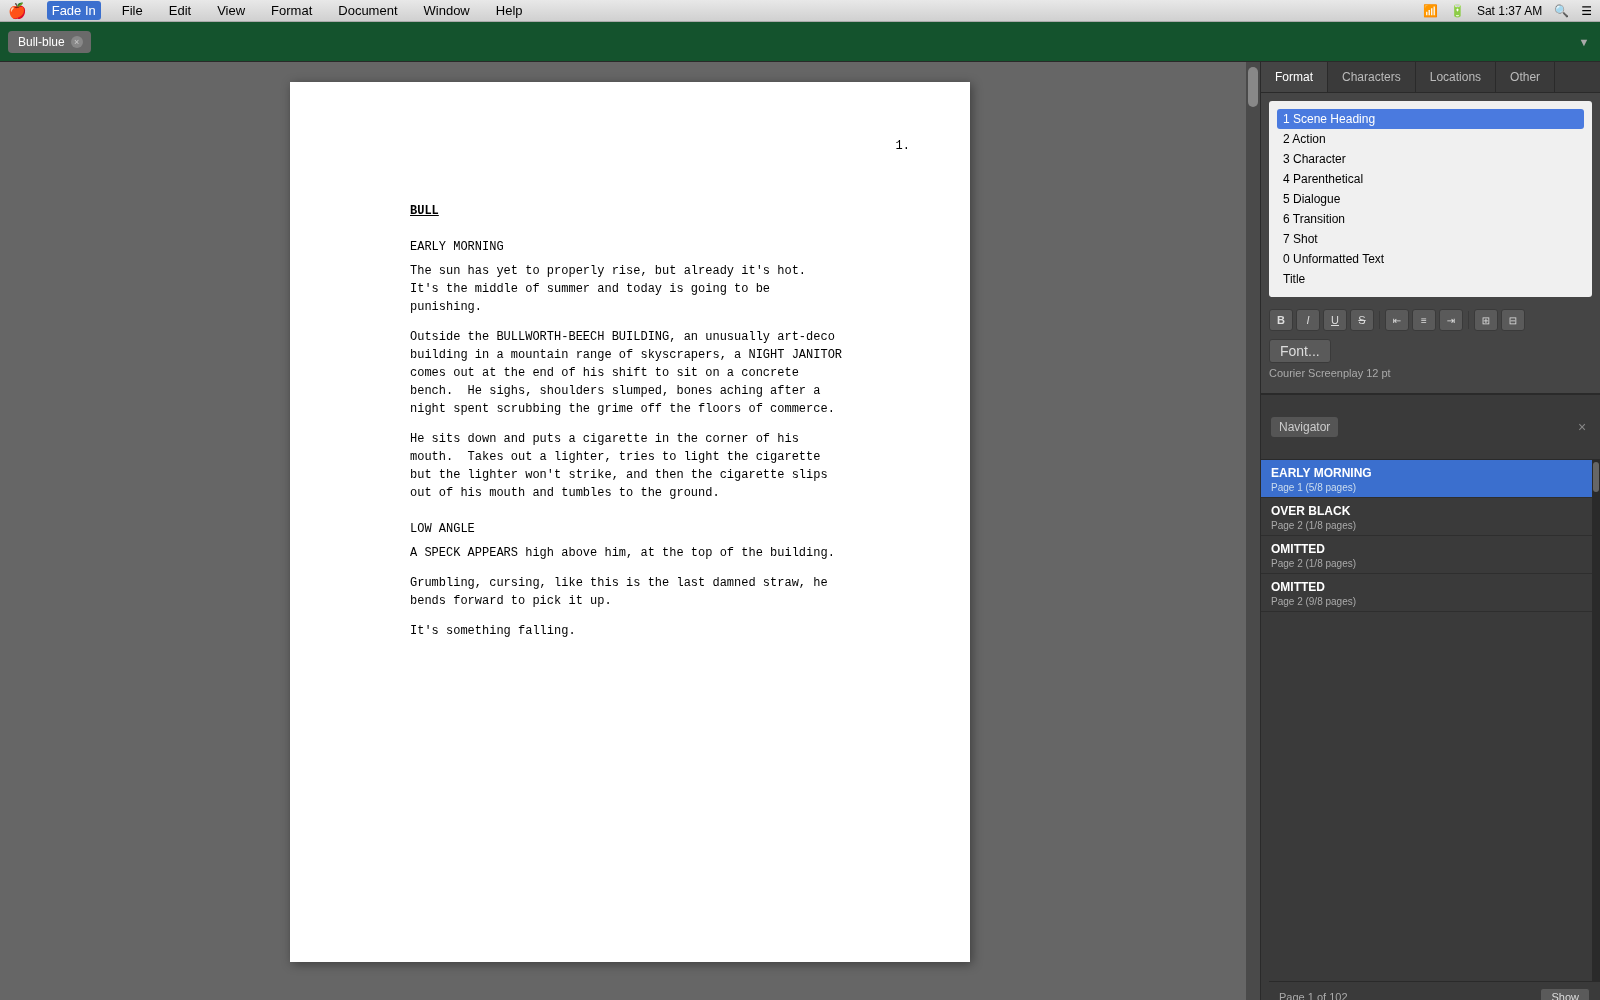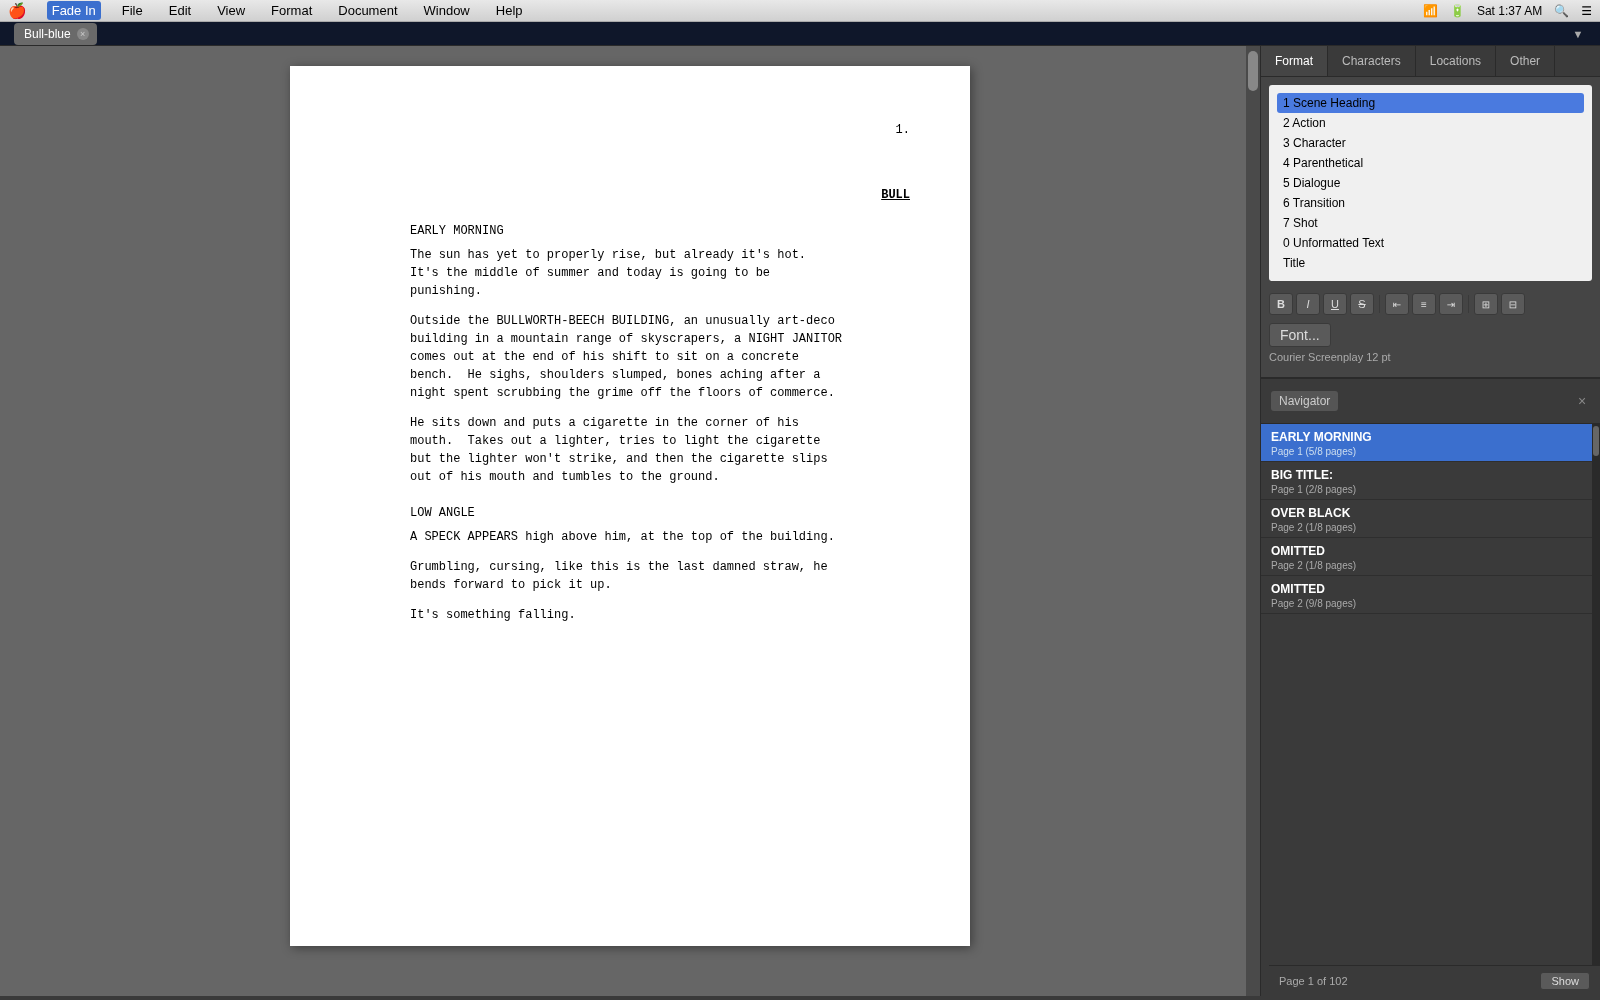--- a/index.html
+++ b/index.html
@@ -42,25 +42,25 @@
     .menubar-right {
       margin-left: auto;
       display: flex;
       align-items: center;
       gap: 12px;
       font-size: 12px;
     }
 
     
     .tabbar {
-      height: 24px;
-      background: #0f172a;
-      display: flex;
-      align-items: center;
-      padding: 0 14px;
+      height: 40px;
+      background: #14532d;
+      display: flex;
+      align-items: center;
+      padding: 0 8px;
       border-bottom: 1px solid #2a2a2a;
     }
     .tab {
       height: 22px;
       background: #6a6a6a;
       border-radius: 4px;
       display: flex;
       align-items: center;
       padding: 0 8px 0 10px;
       font-size: 12px;
@@ -128,21 +128,21 @@
       box-shadow: 2px 2px 10px rgba(0,0,0,0.4);
     }
     .page-number {
       position: absolute;
       top: 55px;
       right: 60px;
       font-family: 'Courier New', Courier, monospace;
       font-size: 12px;
     }
     .script-title {
-      text-align: right;
+      text-align: left;
       font-weight: bold;
       text-decoration: underline;
       margin-bottom: 6px;
       margin-top: 60px;
     }
     .script-byline {
       text-align: center;
       margin-bottom: 30px;
     }
     .scene-heading {
@@ -214,21 +214,21 @@
     }
     .format-list-item {
       padding: 3px 6px;
       font-size: 12px;
       color: #000;
       cursor: pointer;
       border-radius: 2px;
     }
     .format-list-item.selected {
       background: #4a7adf;
-      color: #000000;
+      color: #ffffff;
       border-radius: 3px;
     }
 
     .format-toolbar {
       display: flex;
       gap: 3px;
       padding: 4px 8px;
       align-items: center;
     }
     .fmt-btn {
@@ -285,21 +285,21 @@
     
     .navigator-panel {
       flex: 1;
       display: flex;
       flex-direction: column;
       background: #3a3a3a;
       overflow: hidden;
     }
     .nav-header {
       background: #3a3a3a;
-      padding: 12px 10px;
+      padding: 22px 10px;
       display: flex;
       align-items: center;
       gap: 8px;
       border-bottom: 1px solid #2a2a2a;
     }
     .nav-tab {
       font-size: 12px;
       color: #ccc;
       padding: 3px 8px;
       background: #555;
@@ -490,24 +490,20 @@
         <div class="close-btn">×</div>
       </div>
 
       <div class="nav-list-wrapper">
         <div class="nav-list">
           <div class="nav-item active">
             <div class="nav-item-title">EARLY MORNING</div>
             <div class="nav-item-sub">Page 1 (5/8 pages)</div>
           </div>
           <div class="nav-item">
-            <div class="nav-item-title">BIG TITLE:</div>
-            <div class="nav-item-sub">Page 1 (2/8 pages)</div>
-          </div>
-          <div class="nav-item">
             <div class="nav-item-title">OVER BLACK</div>
             <div class="nav-item-sub">Page 2 (1/8 pages)</div>
           </div>
           <div class="nav-item">
             <div class="nav-item-title">OMITTED</div>
             <div class="nav-item-sub">Page 2 (1/8 pages)</div>
           </div>
           <div class="nav-item">
             <div class="nav-item-title">OMITTED</div>
             <div class="nav-item-sub">Page 2 (9/8 pages)</div>

